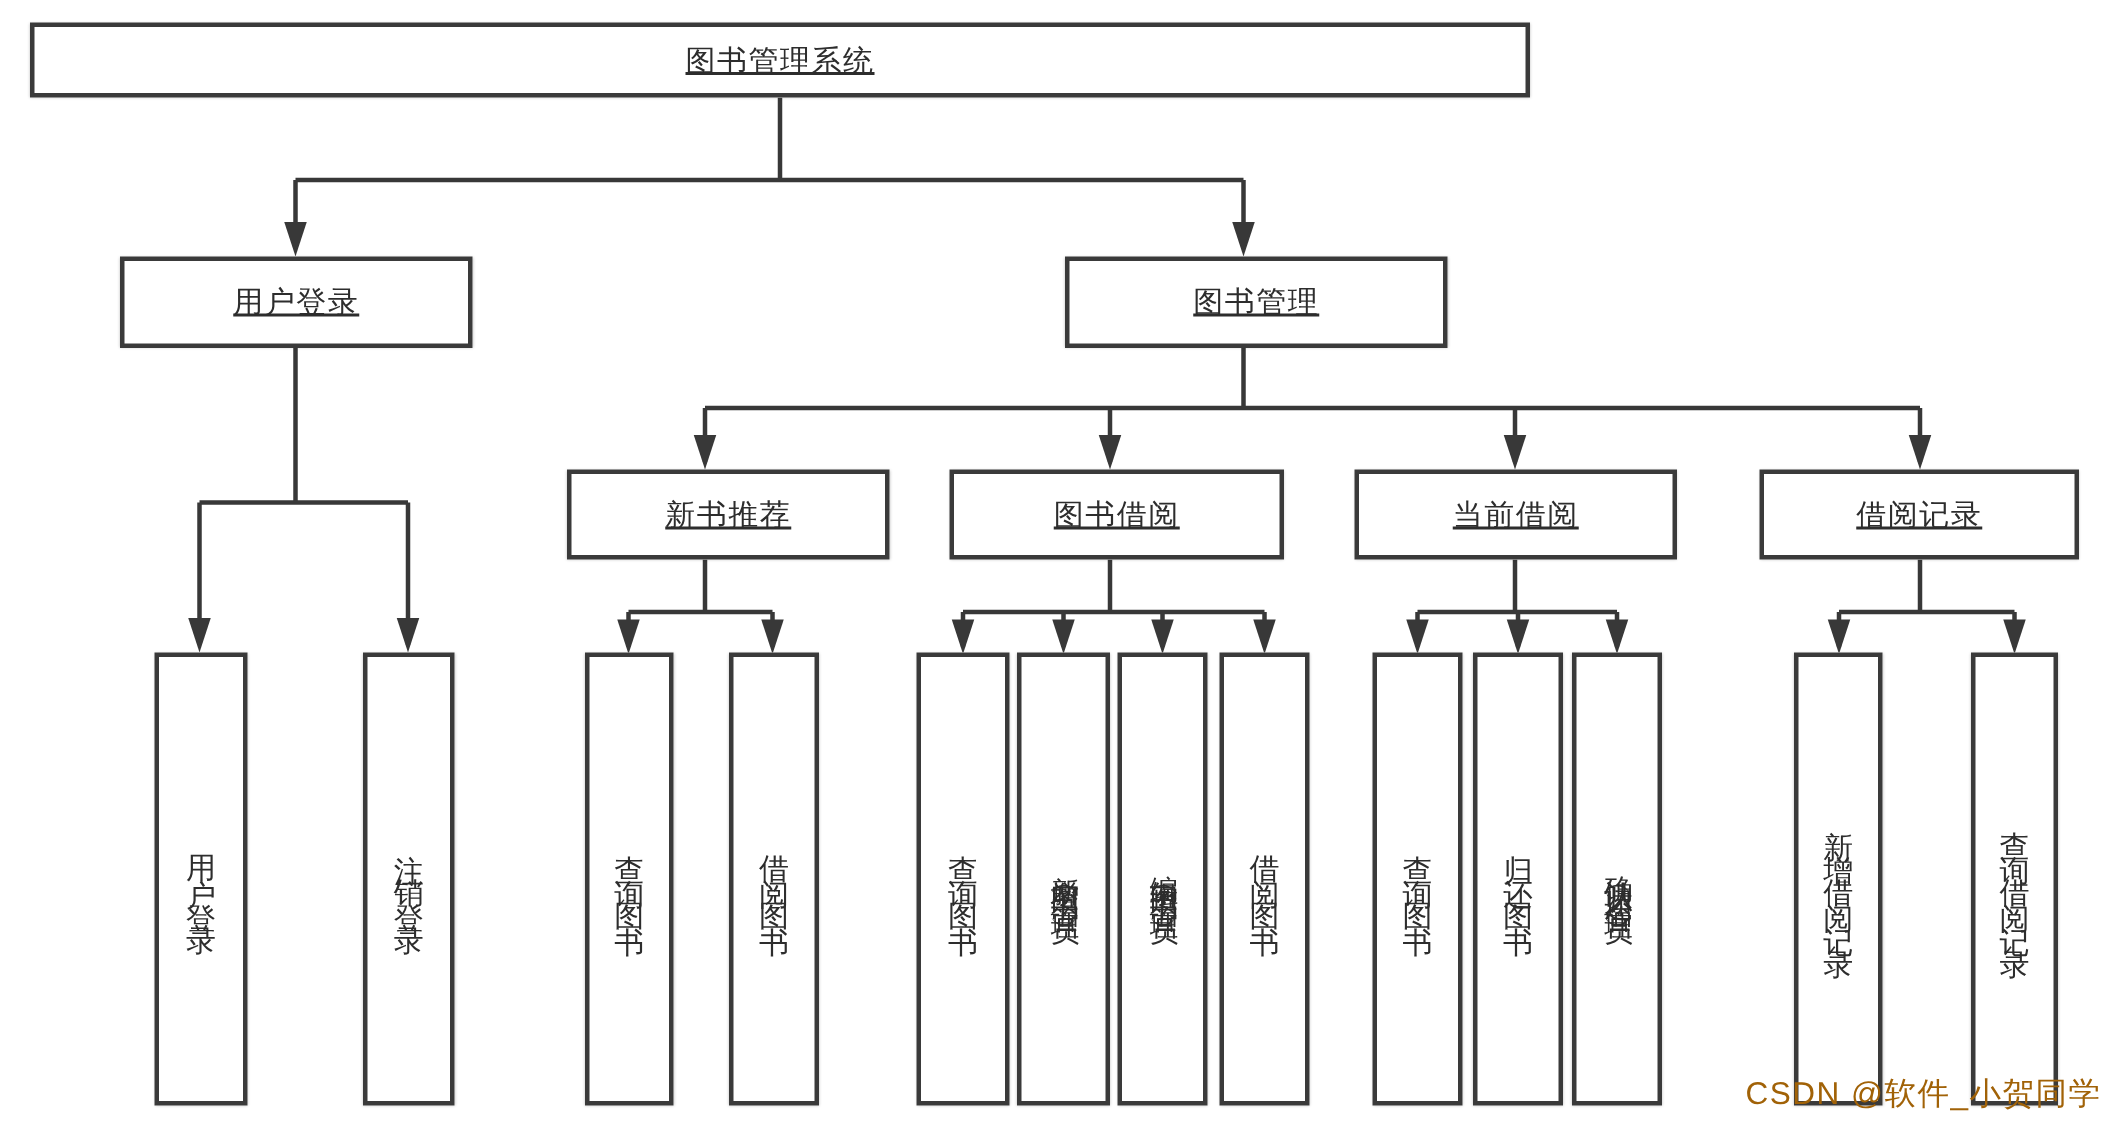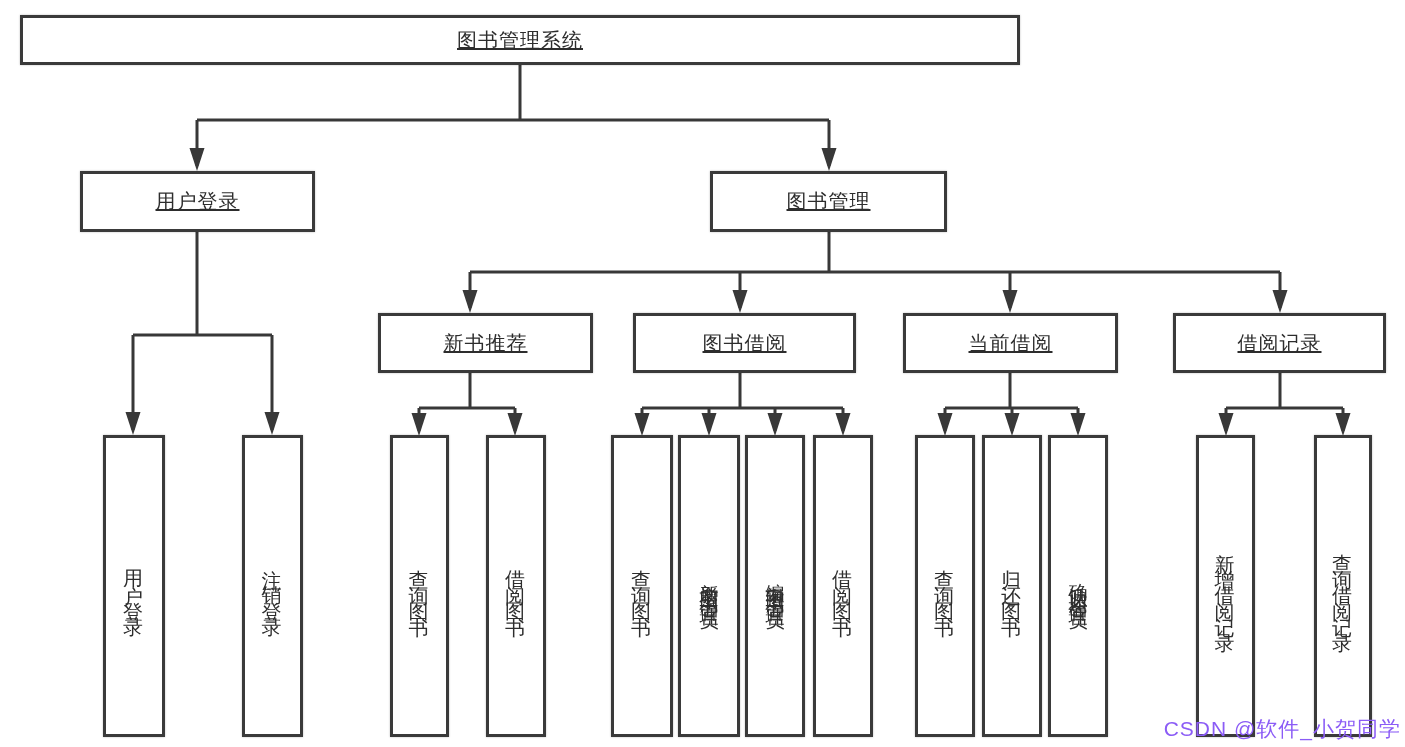--- a/index.html
+++ b/index.html
@@ -30,21 +30,21 @@
   }
   .v.tight{ letter-spacing:4px; font-size:19px; }
   #connectors{ position:absolute; left:0; top:0; }
   #connectors path{ stroke:#383838; stroke-width:3; fill:none; }
   #connectors polygon{ fill:#383838; stroke:none; }
   .watermark{
     position:absolute;
     right:4px;
     bottom:4px;
     font-size:21px;
-    color:#8b5cf6;
+    color:#a16207;
     letter-spacing:1px;
     z-index:5;
     white-space:nowrap;
   }
 </style>
 </head>
 <body>
 
 <div id="canvas">
 
@@ -100,21 +100,21 @@
     <polygon points="937.5,413 952.5,413 945,436"></polygon>
     <polygon points="1004.5,413 1019.5,413 1012,436"></polygon>
     <polygon points="1070.5,413 1085.5,413 1078,436"></polygon>
     <polygon points="1218.5,413 1233.5,413 1226,436"></polygon>
     <polygon points="1335.5,413 1350.5,413 1343,436"></polygon>
   </svg>
 
   <div class="node h" style="left:20px;top:15px;width:1000px;height:50px">图书管理系统</div>
 
   <div class="node h" style="left:80px;top:171px;width:235px;height:61px">用户登录</div>
-  <div class="node h" style="left:710px;top:171px;width:237px;height:61px">图书管理</div>
+  <div class="node h" style="left:710px;top:171px;width:255px;height:61px">图书管理</div>
 
   <div class="node h" style="left:378px;top:313px;width:215px;height:60px">新书推荐</div>
   <div class="node h" style="left:633px;top:313px;width:223px;height:60px">图书借阅</div>
   <div class="node h" style="left:903px;top:313px;width:215px;height:60px">当前借阅</div>
   <div class="node h" style="left:1173px;top:313px;width:213px;height:60px">借阅记录</div>
 
   <div class="node v" style="left:103px;top:435px;width:62px;height:302px">用户登录</div>
   <div class="node v" style="left:242px;top:435px;width:61px;height:302px">注销登录</div>
 
   <div class="node v" style="left:390px;top:435px;width:59px;height:302px">查询图书</div>

